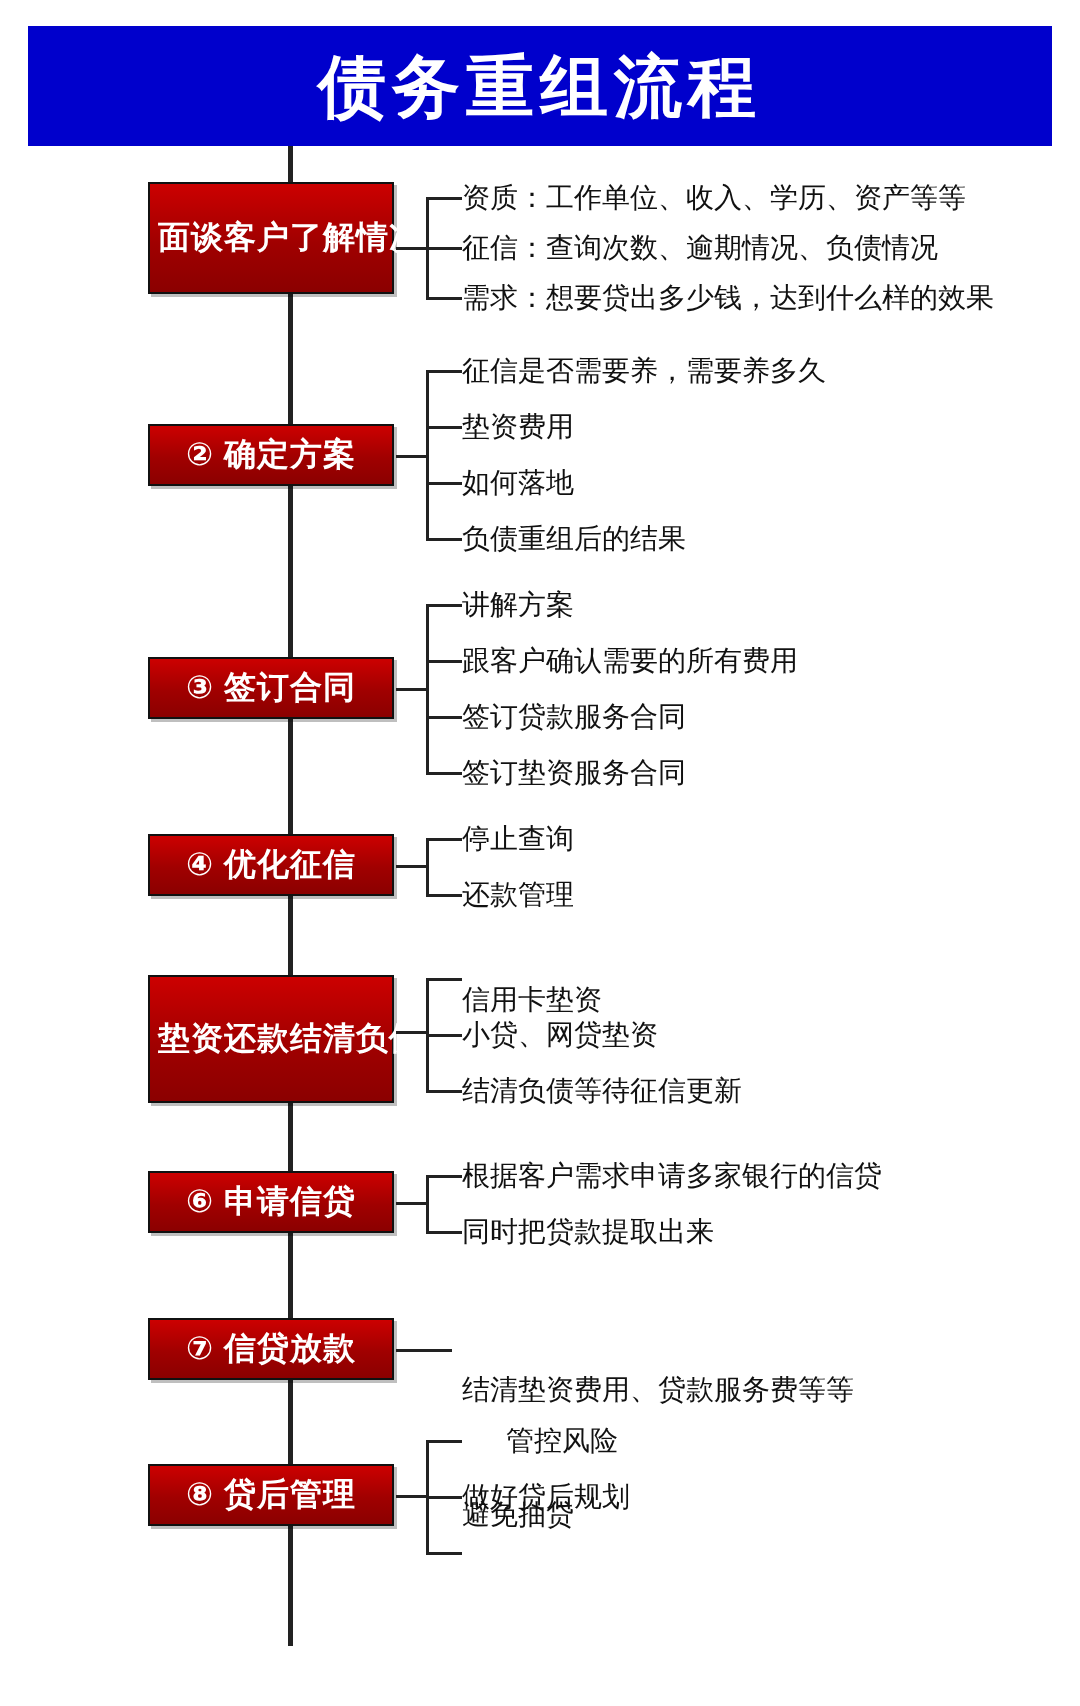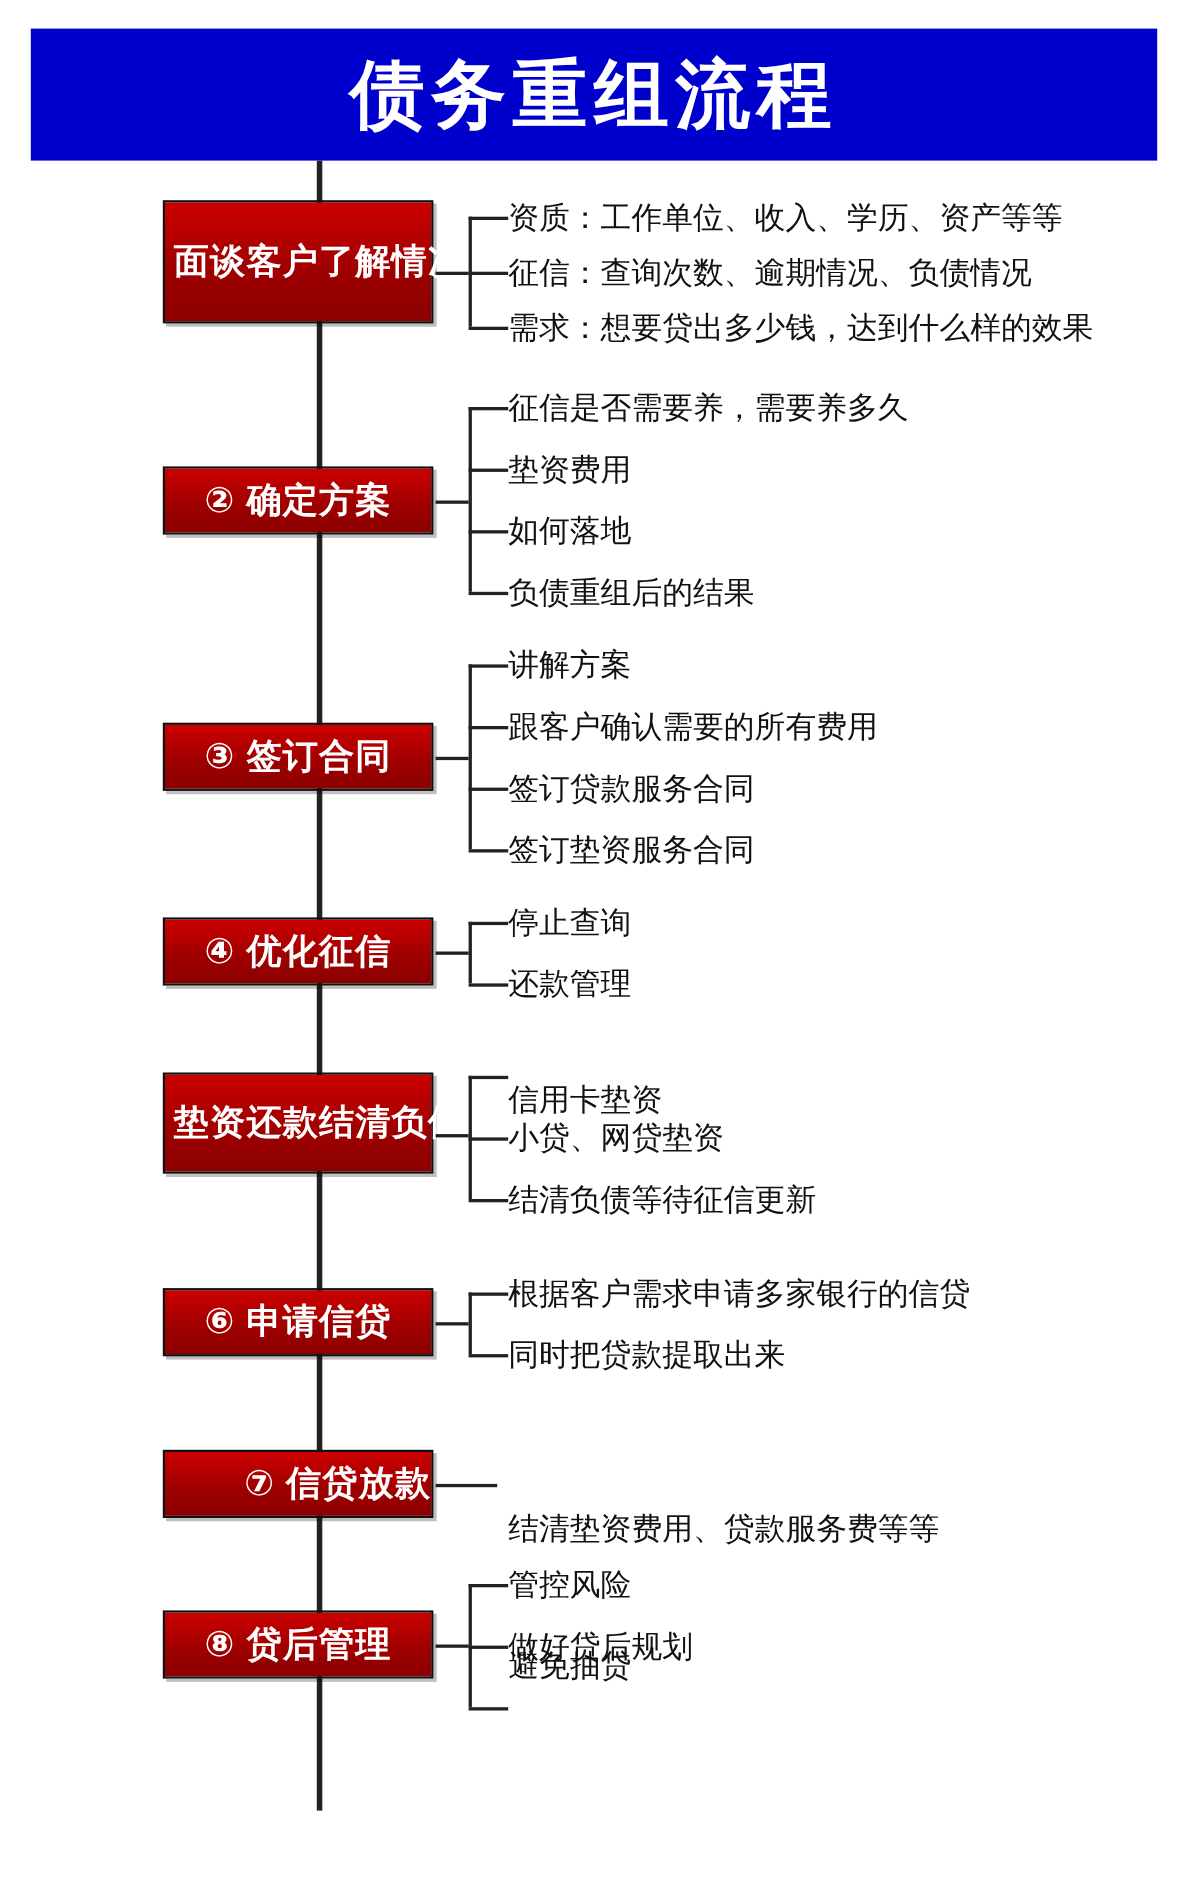--- a/index.html
+++ b/index.html
@@ -185,21 +185,21 @@
   <div class="bracket" style="left:426px;top:838px;height:56px;"></div>
 
   <div class="tick" style="left:426px;top:838px;"></div>
   <div class="detail" style="top:825px;">停止查询</div>
 
   <div class="tick" style="left:426px;top:894px;"></div>
   <div class="detail" style="top:881px;">还款管理</div>
 </div>
 
 <div class="step">
-  <div class="step-box" style="top:975px;height:92px;">
+  <div class="step-box" style="top:975px;height:128px;">
     <div class="line">
       <span>⑤</span>&nbsp;<span>垫资还款</span>
     </div>
     <div class="line">结清负债</div>
   </div>
   <div class="stub" style="left:396px;top:1031px;width:30px;"></div>
   <div class="bracket" style="left:426px;top:978px;height:112px;"></div>
 
   <div class="tick" style="left:426px;top:978px;"></div>
   <div class="detail" style="top:965px;margin-top:21px;">信用卡垫资</div>
@@ -221,39 +221,39 @@
   <div class="bracket" style="left:426px;top:1175px;height:56px;"></div>
 
   <div class="tick" style="left:426px;top:1175px;"></div>
   <div class="detail" style="top:1162px;">根据客户需求申请多家银行的信贷</div>
 
   <div class="tick" style="left:426px;top:1231px;"></div>
   <div class="detail" style="top:1218px;">同时把贷款提取出来</div>
 </div>
 
 <div class="step">
-  <div class="step-box" style="top:1318px;height:62px;justify-content:flex-end;">
+  <div class="step-box" style="top:1318px;height:62px;">
     <div class="line">
       <span>⑦</span>&nbsp;<span>信贷放款</span>
     </div>
   </div>
   <div class="stub" style="left:396px;top:1349px;width:56px;"></div>
   <div class="detail" style="top:1376px;">结清垫资费用、贷款服务费等等</div>
 </div>
 
 <div class="step">
   <div class="step-box" style="top:1464px;height:62px;">
     <div class="line">
       <span>⑧</span>&nbsp;<span>贷后管理</span>
     </div>
   </div>
   <div class="stub" style="left:396px;top:1495px;width:30px;"></div>
   <div class="bracket" style="left:426px;top:1440px;height:112px;"></div>
 
   <div class="tick" style="left:426px;top:1440px;"></div>
-  <div class="detail" style="top:1427px;">管控风险</div>
+  <div class="detail" style="top:1427px;margin-left:44px;">管控风险</div>
 
   <div class="tick" style="left:426px;top:1496px;"></div>
   <div class="detail" style="top:1483px;">做好贷后规划</div>
 
   <div class="tick" style="left:426px;top:1552px;"></div>
   <div class="detail" style="top:1474px;margin-top:27px;">避免抽贷</div>
 </div>
 
 </body></html>

